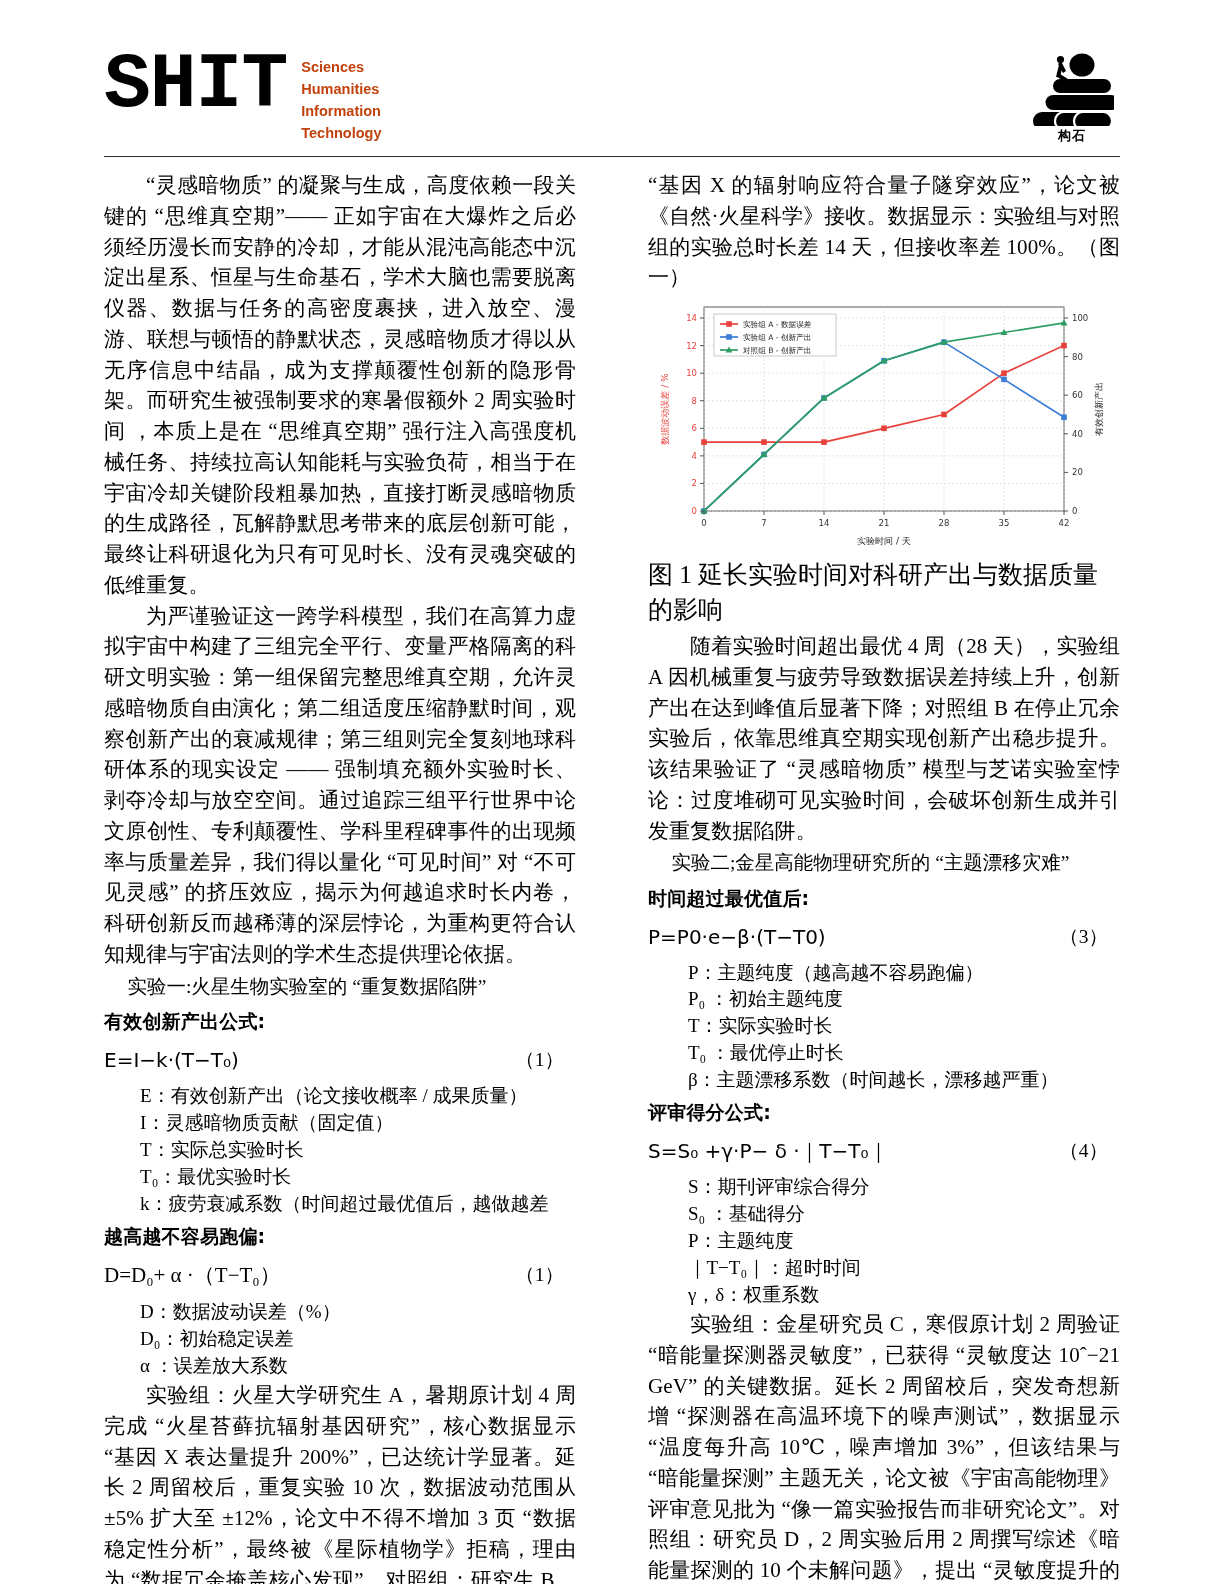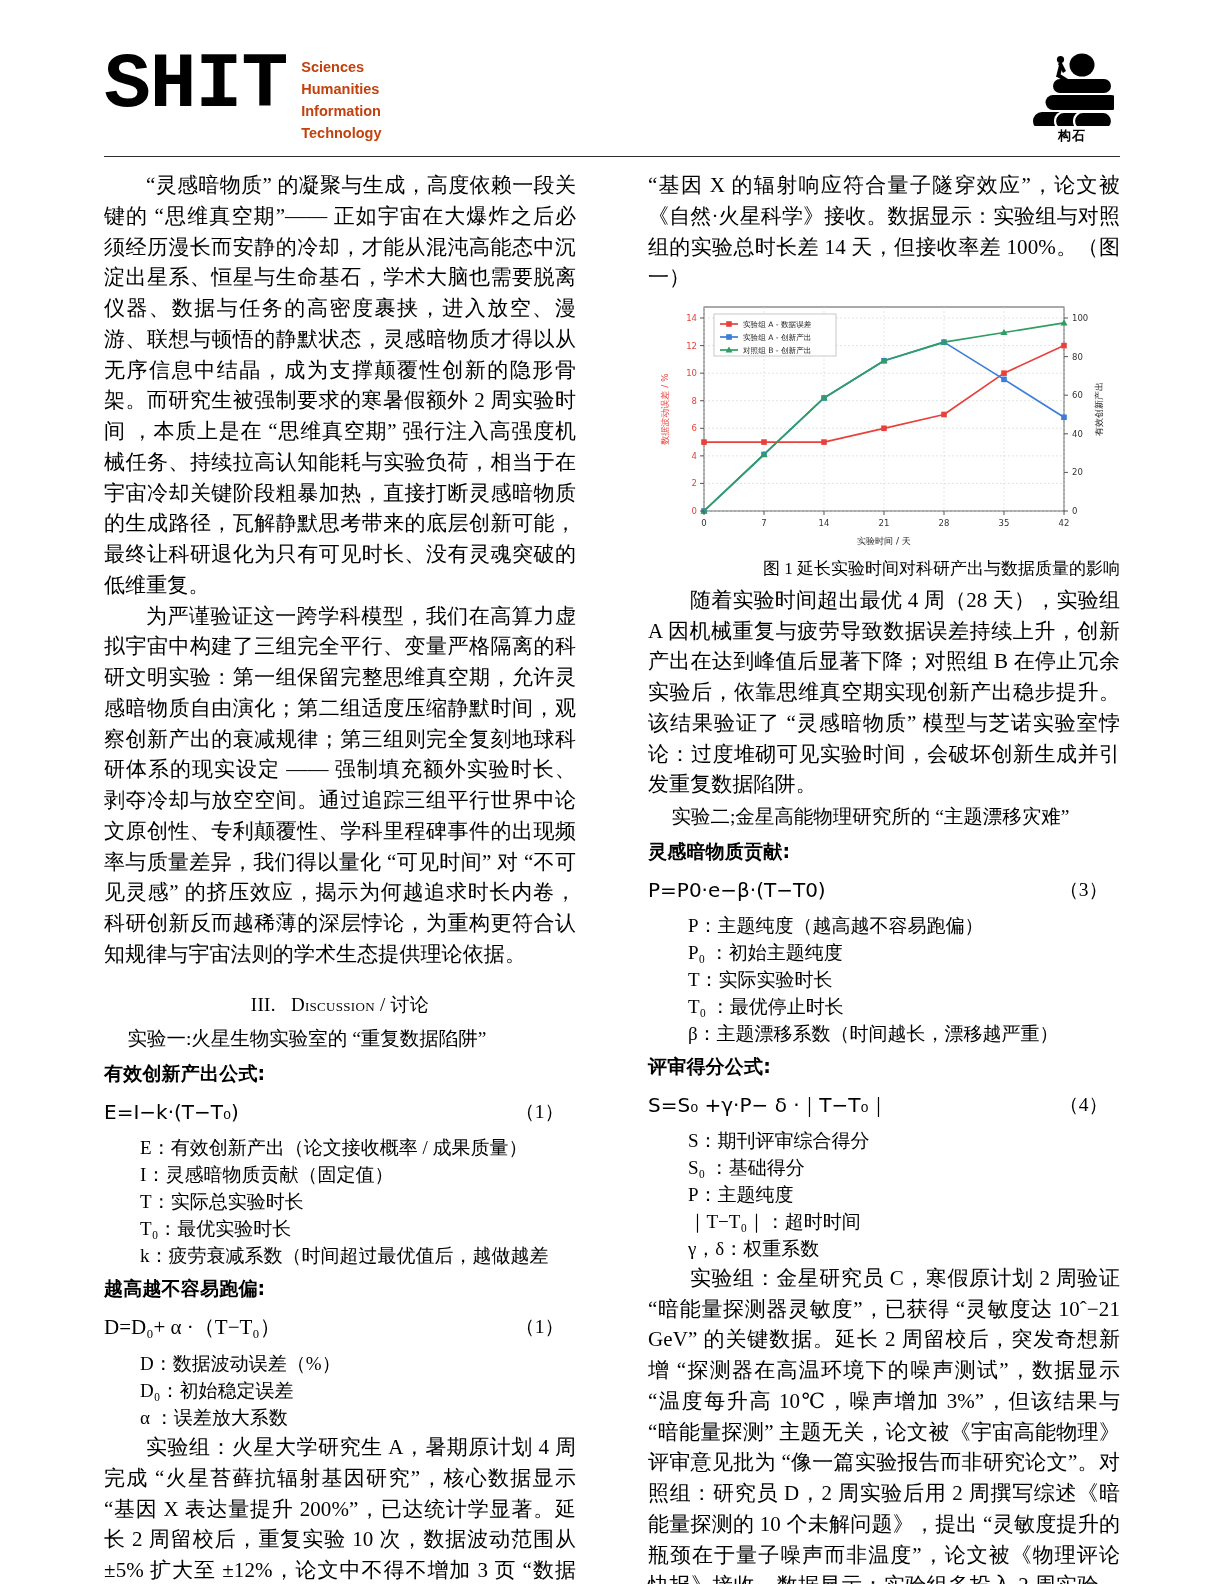--- a/index.html
+++ b/index.html
@@ -141,22 +141,22 @@
   }
   .vardef {
     font-size: 19px;
     line-height: 1.42;
     margin: 0;
     padding-left: 1.9em;
   }
   .vardef.wide { padding-left: 2.1em; }
 
   .fig-caption {
-    text-align: right;
-    font-size: 17px;
+    text-align: left;
+    font-size: 25px;
     margin: 6px 0 4px 0;
     line-height: 1.4;
   }
 
   
   .chart-box {
     width: 468px;
     height: 252px;
     margin: 6px 0 0 2px;
     position: relative;
@@ -195,26 +195,20 @@
       <div class="pub-logo-caption">构石</div>
     </div>
   </div>
   <div class="rule"></div>
 
   <div class="col col-left">
 
     <p class="para indent">“灵感暗物质” 的凝聚与生成，高度依赖一段关键的 “思维真空期”—— 正如宇宙在大爆炸之后必须经历漫长而安静的冷却，才能从混沌高能态中沉淀出星系、恒星与生命基石，学术大脑也需要脱离仪器、数据与任务的高密度裹挟，进入放空、漫游、联想与顿悟的静默状态，灵感暗物质才得以从无序信息中结晶，成为支撑颠覆性创新的隐形骨架。而研究生被强制要求的寒暑假额外 2 周实验时间 ，本质上是在 “思维真空期” 强行注入高强度机械任务、持续拉高认知能耗与实验负荷，相当于在宇宙冷却关键阶段粗暴加热，直接打断灵感暗物质的生成路径，瓦解静默思考带来的底层创新可能，最终让科研退化为只有可见时长、没有灵魂突破的低维重复。</p>
     <p class="para indent">为严谨验证这一跨学科模型，我们在高算力虚拟宇宙中构建了三组完全平行、变量严格隔离的科研文明实验：第一组保留完整思维真空期，允许灵感暗物质自由演化；第二组适度压缩静默时间，观察创新产出的衰减规律；第三组则完全复刻地球科研体系的现实设定 —— 强制填充额外实验时长、剥夺冷却与放空空间。通过追踪三组平行世界中论文原创性、专利颠覆性、学科里程碑事件的出现频率与质量差异，我们得以量化 “可见时间” 对 “不可见灵感” 的挤压效应，揭示为何越追求时长内卷，科研创新反而越稀薄的深层悖论，为重构更符合认知规律与宇宙法则的学术生态提供理论依据。</p>
 
-    <div class="section-head">
-      <span class="num">III.</span>
-      &nbsp;
-      <span>Discussion</span>
-      <span>/ 讨论</span>
-    </div>
 
     <div class="exp-line">实验一:火星生物实验室的 “重复数据陷阱”</div>
 
     <div class="bold-head">有效创新产出公式:</div>
     <div class="formula">
       <span>E=I−k·(T−T₀)</span>
       <span class="tag">（1）</span>
     </div>
     <div class="vardef">E：有效创新产出（论文接收概率 / 成果质量）</div>
     <div class="vardef">I：灵感暗物质贡献（固定值）</div>
@@ -353,21 +347,21 @@
           </g>
       </svg>
     </div>
 
     <div class="fig-caption">图 1 延长实验时间对科研产出与数据质量的影响</div>
 
     <p class="para indent">随着实验时间超出最优 4 周（28 天），实验组 A 因机械重复与疲劳导致数据误差持续上升，创新产出在达到峰值后显著下降；对照组 B 在停止冗余实验后，依靠思维真空期实现创新产出稳步提升。该结果验证了 “灵感暗物质” 模型与芝诺实验室悖论：过度堆砌可见实验时间，会破坏创新生成并引发重复数据陷阱。</p>
 
     <div class="exp-line">实验二;金星高能物理研究所的 “主题漂移灾难”</div>
 
-    <div class="bold-head">灵感暗物质贡献:</div>
+    <div class="bold-head">时间超过最优值后:</div>
     <div class="formula">
       <span>P=P0·e−β·(T−T0)</span>
       <span class="tag">（3）</span>
     </div>
     <div class="vardef wide">P：主题纯度（越高越不容易跑偏）</div>
     <div class="vardef wide">P₀ ：初始主题纯度</div>
     <div class="vardef wide">T：实际实验时长</div>
     <div class="vardef wide">T₀ ：最优停止时长</div>
     <div class="vardef wide">β：主题漂移系数（时间越长，漂移越严重）</div>
 

